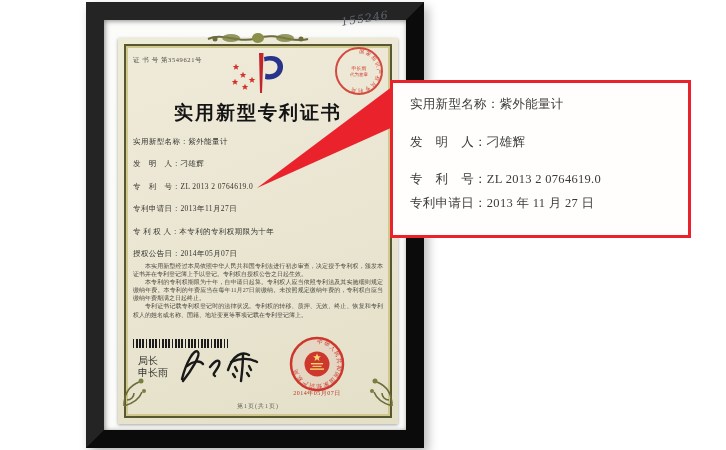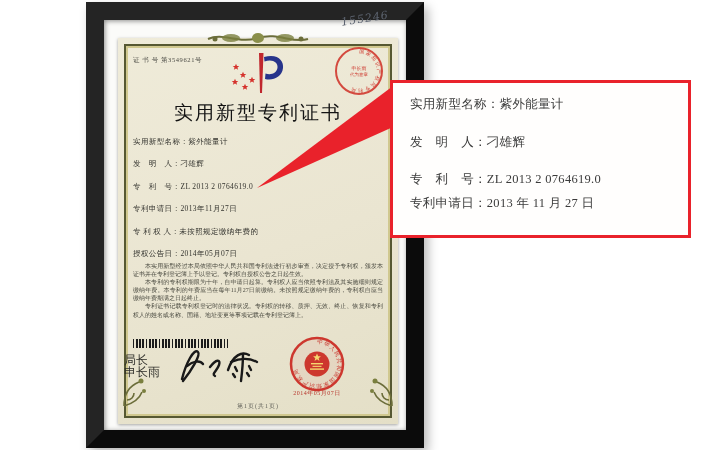--- a/index.html
+++ b/index.html
@@ -16,36 +16,36 @@
   
   .paper{position:absolute;left:14px;top:18px;width:280px;height:386px;
          background:linear-gradient(160deg,#efebd9 0%,#eae5d1 55%,#e4dfc7 100%);
          box-shadow:0 1px 3px rgba(0,0,0,.35);}
   .paper-border{position:absolute;inset:6px;border:2px solid #565832;
          box-shadow:inset 0 0 0 2px #d0c88f;pointer-events:none;}
 
   .cert-no{position:absolute;left:15px;top:18px;font-size:6.5px;color:#4c4c46;letter-spacing:.6px;}
   .logo{position:absolute;left:50%;top:13px;transform:translateX(-50%);}
   .title{position:absolute;width:100%;top:62px;text-align:center;font-size:19px;
-         font-weight:normal;color:#141414;letter-spacing:2px;}
+         font-weight:bold;color:#141414;letter-spacing:2px;}
 
   .fields{position:absolute;left:15px;top:99px;}
   .field-row{font-size:7.5px;line-height:9px;margin-bottom:13.4px;color:#33332e;
              letter-spacing:.4px;white-space:nowrap;}
 
   .body-text{position:absolute;left:15px;right:15px;top:224px;font-size:6px;
              line-height:8.1px;color:#4a4a40;text-align:justify;}
   .body-text p{margin:0;text-indent:2em;}
 
   .barcode{position:absolute;left:15px;top:301px;width:95px;height:9px;
            background:repeating-linear-gradient(90deg,
              #1c1c1c 0,#1c1c1c 1.5px,transparent 1.5px,transparent 3px,
              #1c1c1c 3px,#1c1c1c 5px,transparent 5px,transparent 6.5px);}
 
-  .director{position:absolute;left:6px;top:317px;font-size:12px;line-height:11.5px;color:#2e2e2a;font-family:Liberation Serif, serif;}
+  .director{position:absolute;left:20px;top:317px;font-size:10px;line-height:11.5px;color:#2e2e2a;font-family:Liberation Serif, serif;}
   .signature{position:absolute;left:52px;top:301px;}
 
   .seal{position:absolute;left:170px;top:297px;}
   .seal-date{position:absolute;left:160px;top:351px;width:78px;text-align:center;
              font-size:6px;color:#b7352c;letter-spacing:.5px;}
   .footer{position:absolute;width:100%;top:364px;text-align:center;font-size:6px;
           color:#5f5f57;letter-spacing:1px;}
 
   .floral{position:absolute;top:334px;}
   .floral.left{left:3px;}
@@ -119,21 +119,21 @@
         <div class="field-row">
           <span>发　明　人：</span><span>刁雄辉</span>
         </div>
         <div class="field-row">
           <span>专　利　号：</span><span>ZL 2013 2 0764619.0</span>
         </div>
         <div class="field-row">
           <span>专利申请日：</span><span>2013年11月27日</span>
         </div>
         <div class="field-row">
-          <span>专 利 权 人：</span><span>未按照规定缴纳年费的</span>
+          <span>专 利 权 人：</span><span>本专利的专利权期限为十年</span>
         </div>
         <div class="field-row">
           <span>授权公告日：</span><span>2014年05月07日</span>
         </div>
       </div>
 
       <div class="body-text">
         <p>本实用新型经过本局依照中华人民共和国专利法进行初步审查，决定授予专利权，颁发本证书并在专利登记簿上予以登记。专利权自授权公告之日起生效。</p>
         <p>本专利的专利权期限为十年，自申请日起算。专利权人应当依照专利法及其实施细则规定缴纳年费。本专利的年费应当在每年11月27日前缴纳。未按照规定缴纳年费的，专利权自应当缴纳年费期满之日起终止。</p>
         <p>专利证书记载专利权登记时的法律状况。专利权的转移、质押、无效、终止、恢复和专利权人的姓名或名称、国籍、地址变更等事项记载在专利登记簿上。</p>

